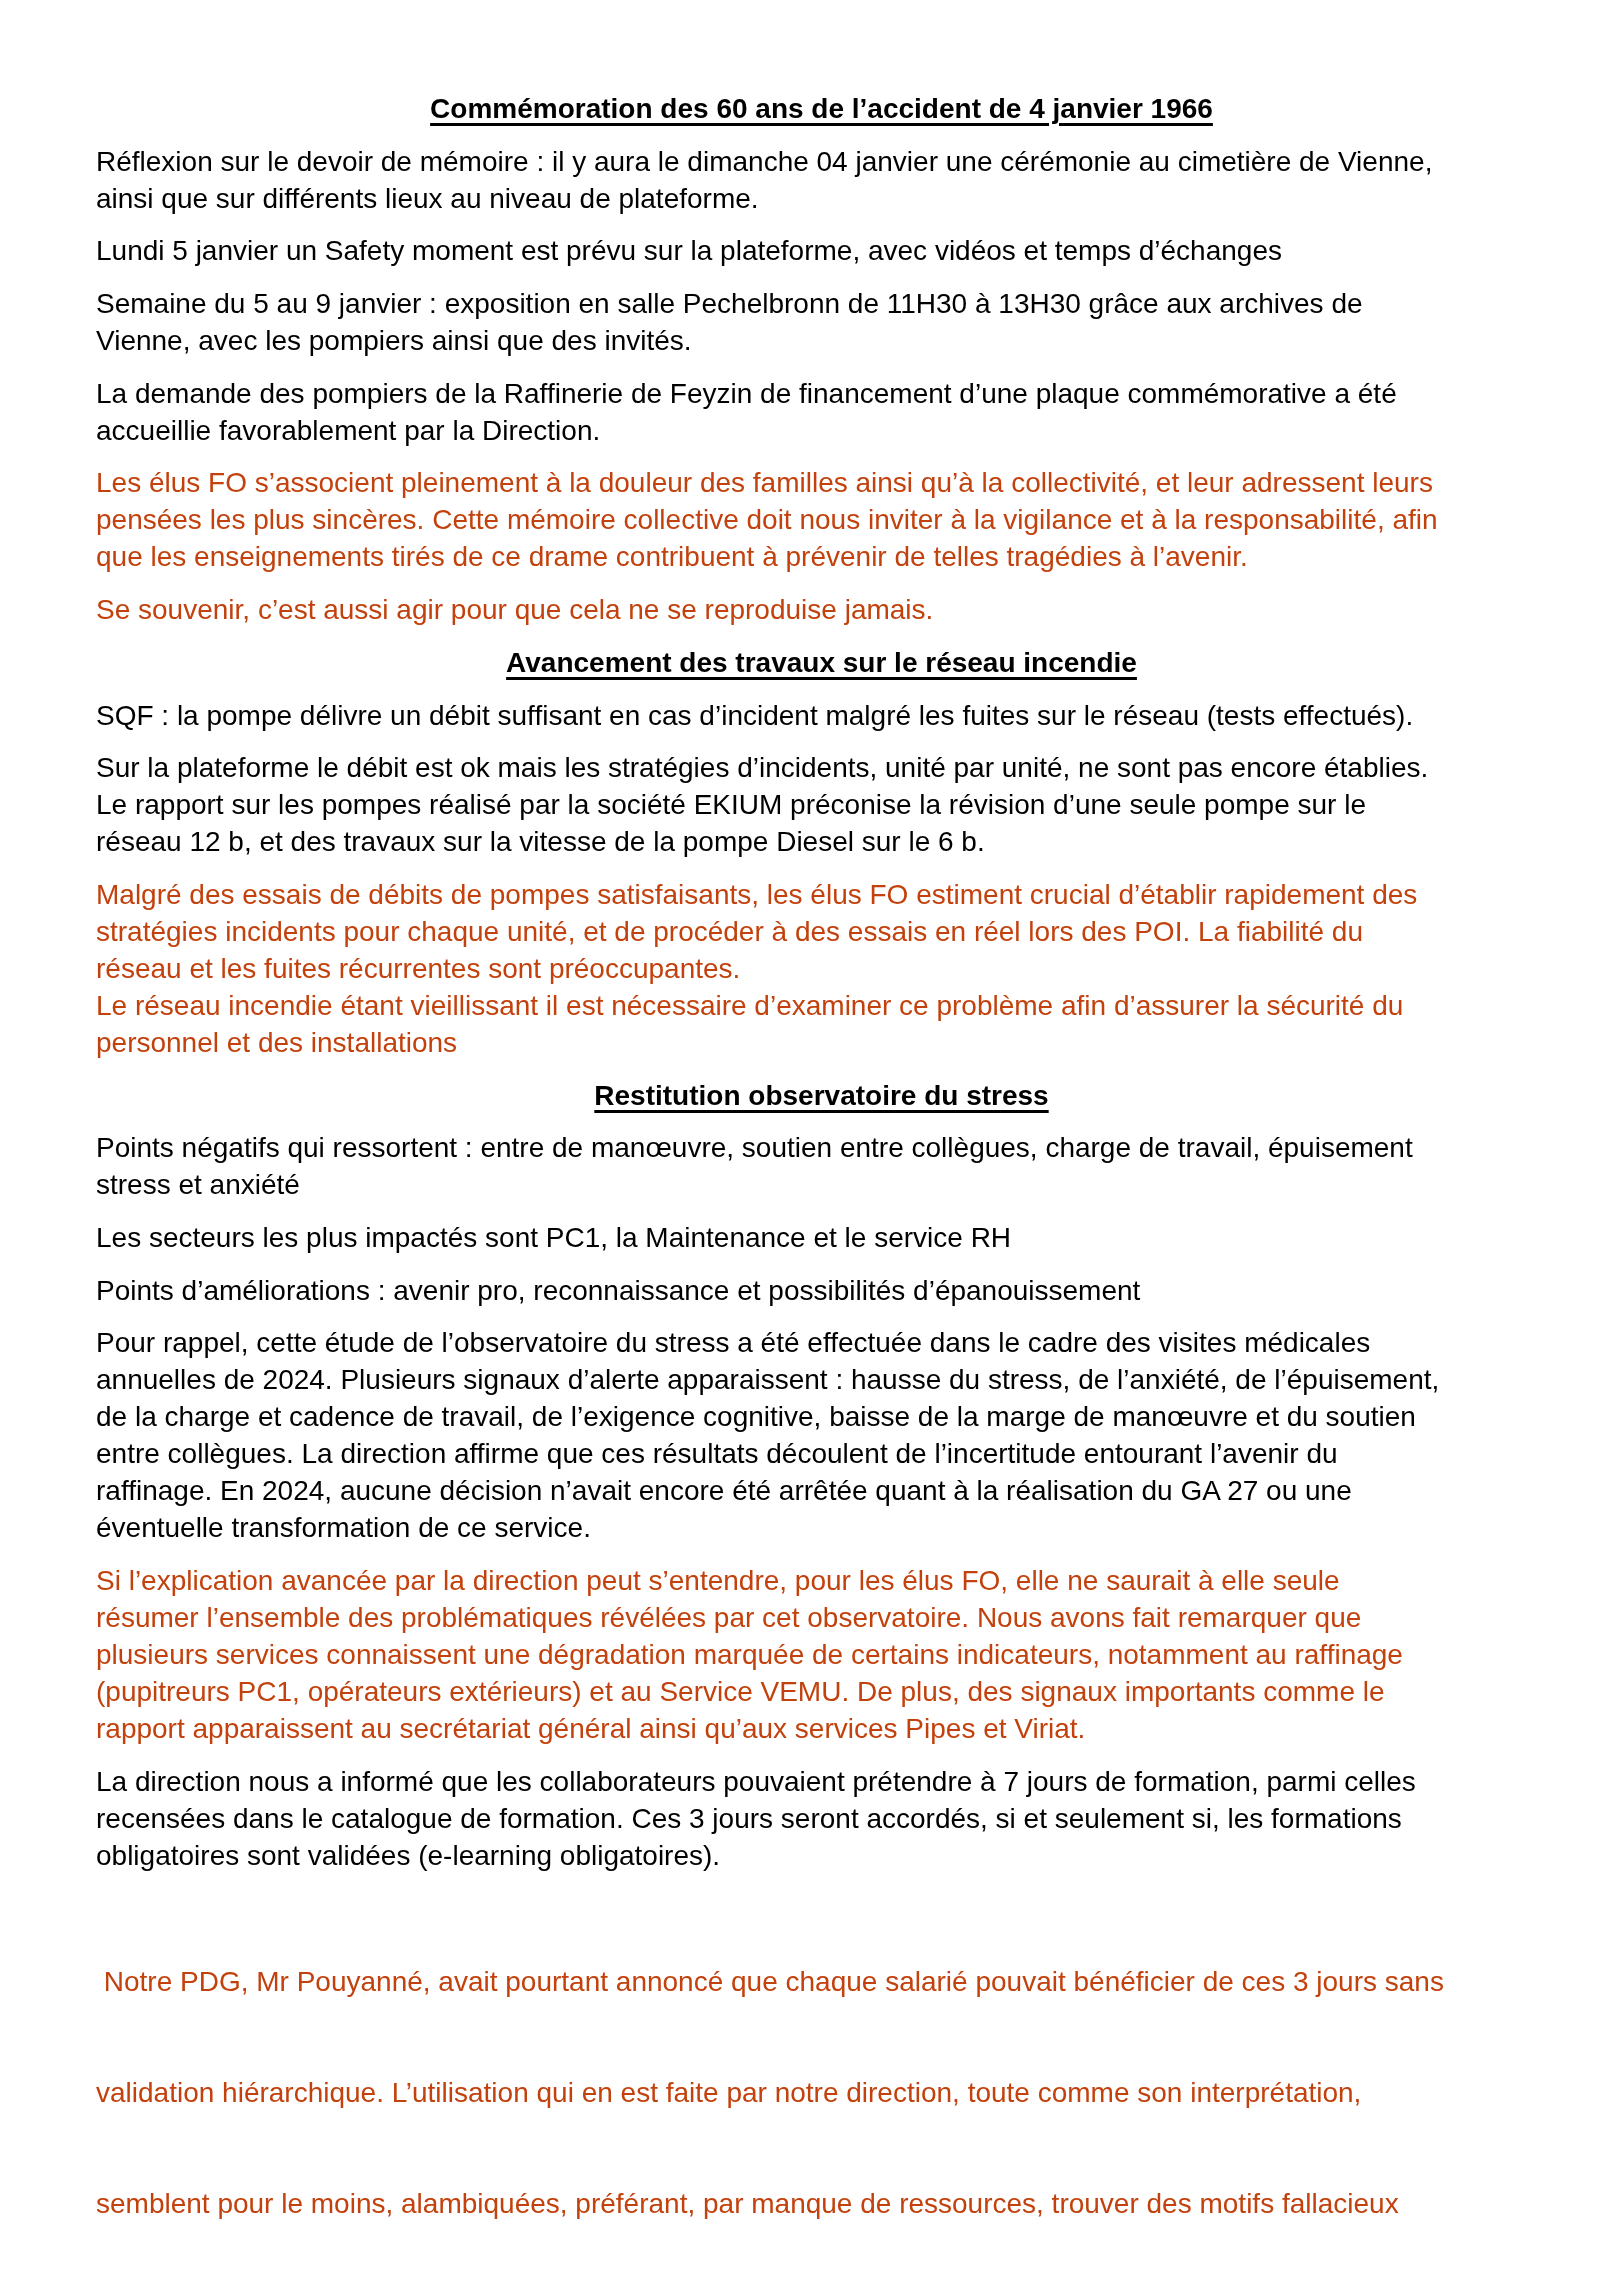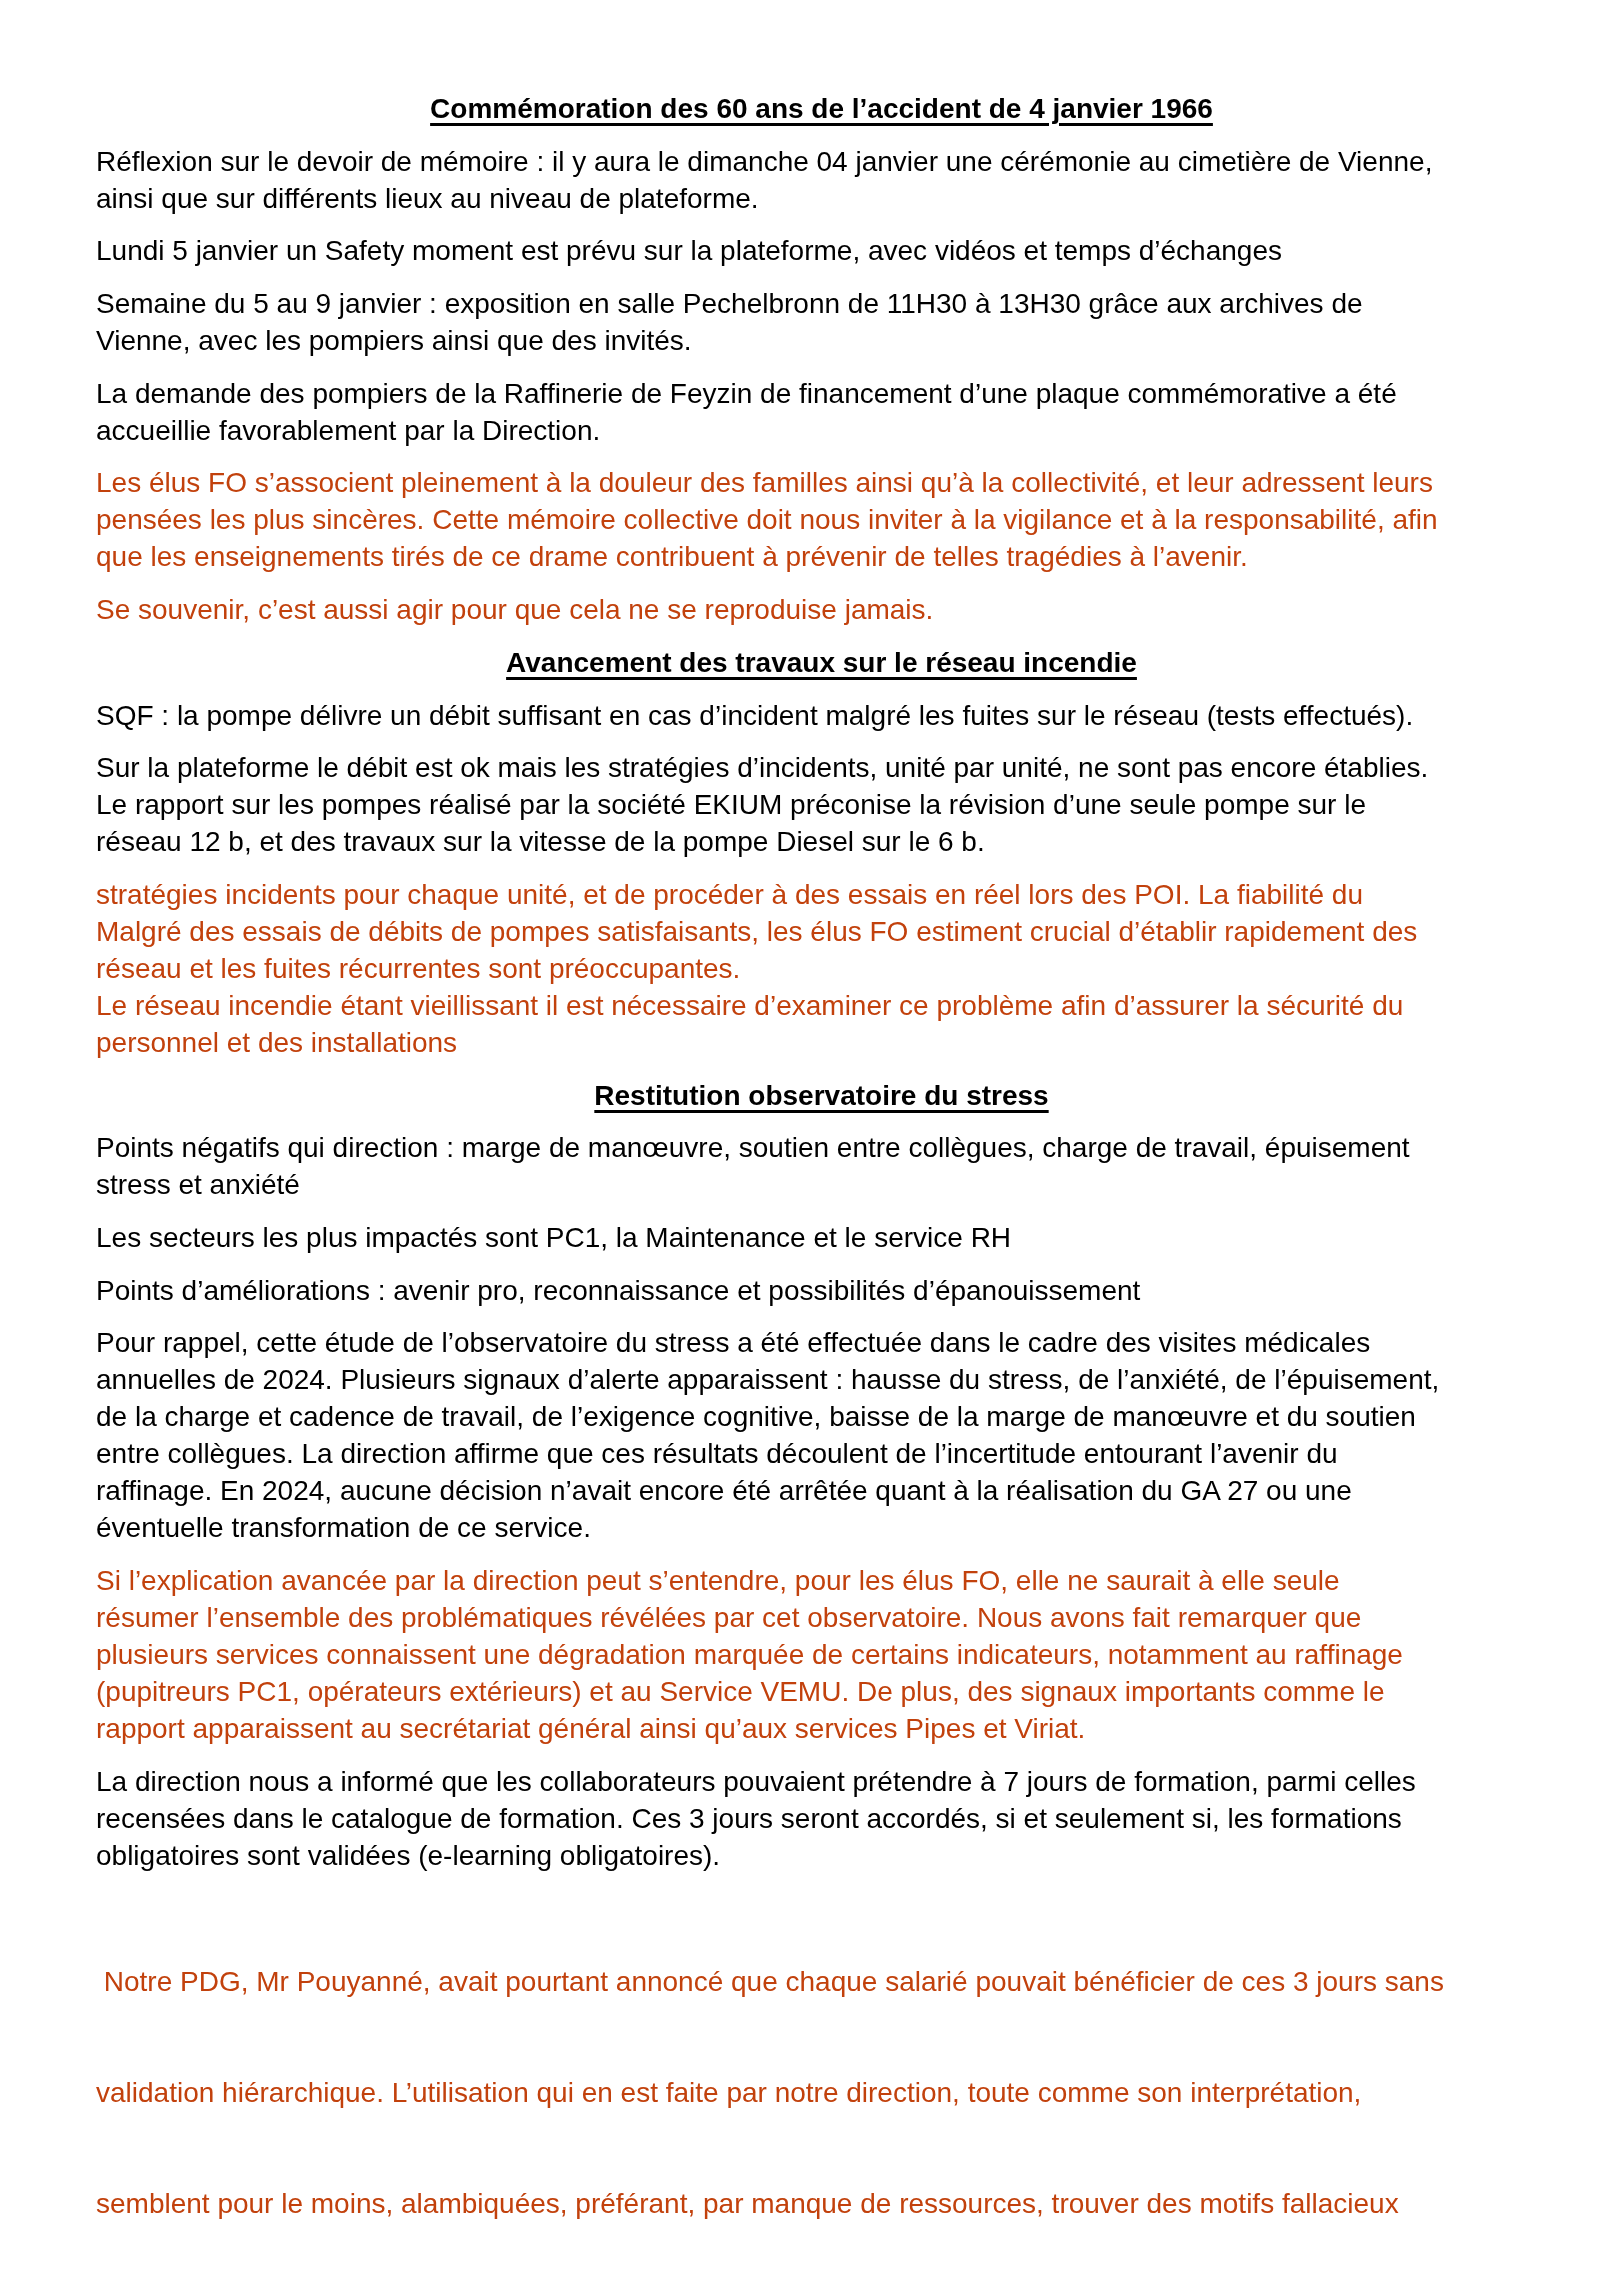--- a/index.html
+++ b/index.html
@@ -59,30 +59,30 @@
   <div class="heading">Avancement des travaux sur le réseau incendie</div>
   <p class="para">
     <span class="line">SQF : la pompe délivre un débit suffisant en cas d’incident malgré les fuites sur le réseau (tests effectués).</span>
   </p>
   <p class="para">
     <span class="line">Sur la plateforme le débit est ok mais les stratégies d’incidents, unité par unité, ne sont pas encore établies.</span>
     <span class="line">Le rapport sur les pompes réalisé par la société EKIUM préconise la révision d’une seule pompe sur le</span>
     <span class="line">réseau 12 b, et des travaux sur la vitesse de la pompe Diesel sur le 6 b.</span>
   </p>
   <p class="para red">
+    <span class="line">Malgré des essais de débits de pompes satisfaisants, les élus FO estiment crucial d’établir rapidement des</span>
     <span class="line">stratégies incidents pour chaque unité, et de procéder à des essais en réel lors des POI. La fiabilité du</span>
-    <span class="line">Malgré des essais de débits de pompes satisfaisants, les élus FO estiment crucial d’établir rapidement des</span>
     <span class="line">réseau et les fuites récurrentes sont préoccupantes.</span>
     <span class="line">Le réseau incendie étant vieillissant il est nécessaire d’examiner ce problème afin d’assurer la sécurité du</span>
     <span class="line">personnel et des installations</span>
   </p>
 
   <div class="heading">Restitution observatoire du stress</div>
   <p class="para">
-    <span class="line">Points négatifs qui direction : marge de manœuvre, soutien entre collègues, charge de travail, épuisement</span>
+    <span class="line">Points négatifs qui ressortent : entre de manœuvre, soutien entre collègues, charge de travail, épuisement</span>
     <span class="line">stress et anxiété</span>
   </p>
   <p class="para">
     <span class="line">Les secteurs les plus impactés sont PC1, la Maintenance et le service RH</span>
   </p>
   <p class="para">
     <span class="line">Points d’améliorations : avenir pro, reconnaissance et possibilités d’épanouissement</span>
   </p>
   <p class="para">
     <span class="line">Pour rappel, cette étude de l’observatoire du stress a été effectuée dans le cadre des visites médicales</span>

